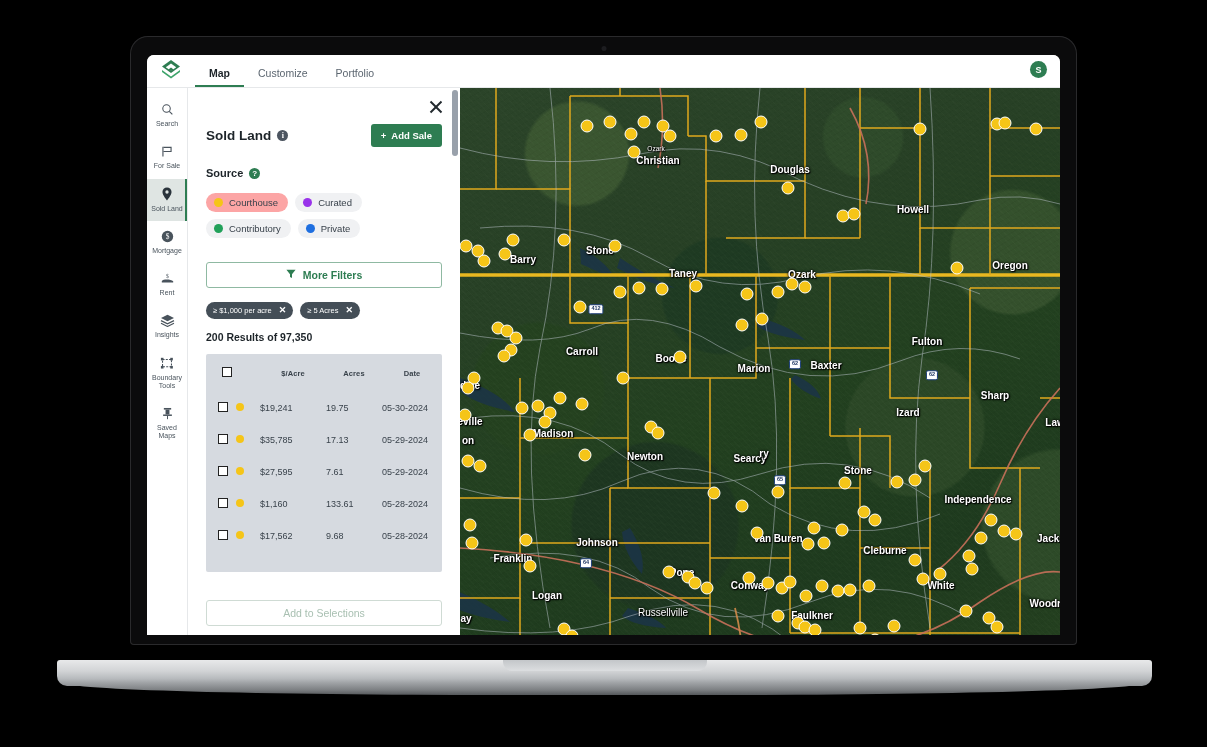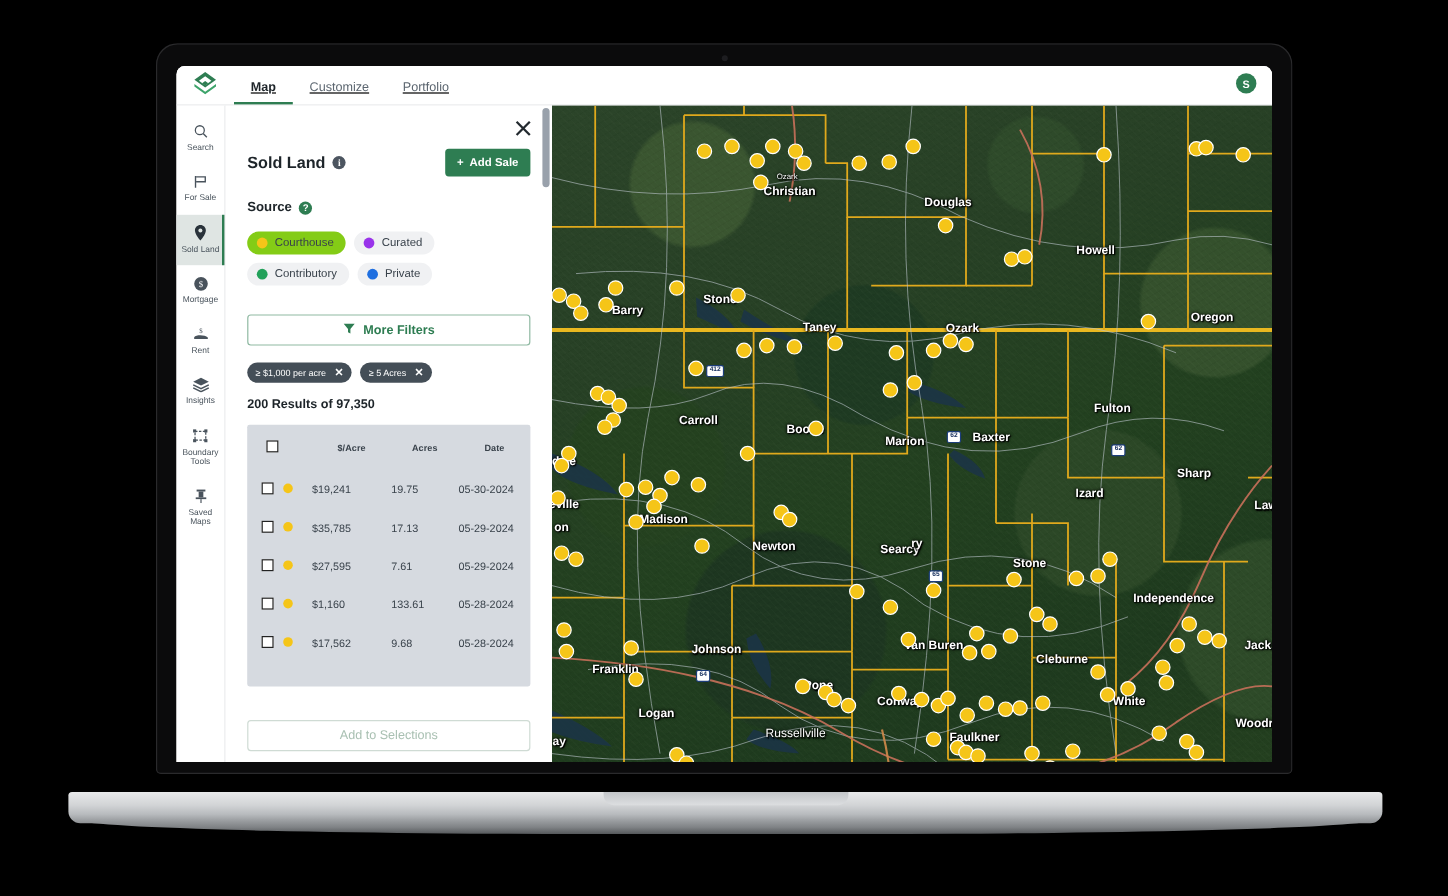--- a/index.html
+++ b/index.html
@@ -45,21 +45,21 @@
     position: absolute; left: 50%; top: 0; transform: translateX(-50%);
     width: 204px; height: 11px;
     background: linear-gradient(180deg,#c3c6c9,#dcdee0);
     border-radius: 0 0 9px 9px;
   }
 
   
   .topbar {
     position: absolute; left: 0; top: 0; width: 913px; height: 33px;
     background: #fff; border-bottom: 1px solid #e6e8ea;
-    display: flex; align-items: flex-end; text-decoration: underline;
+    display: flex; align-items: flex-end;
   }
   .logo-wrap {
     width: 48px; height: 33px; display: flex; align-items: center; justify-content: center;
     padding-bottom: 2px;
   }
   .tabs { display: flex; align-items: flex-end; height: 33px; }
   .tab {
     font-size: 10.5px; color: #5c6670; padding: 0 14px 7px 14px;
     border-bottom: 2px solid transparent; cursor: pointer; line-height: 1;
     white-space: nowrap;
@@ -116,21 +116,21 @@
   .help-dot {
     width: 11px; height: 11px; border-radius: 50%; background: #2e7d52; color: #fff;
     font-size: 8px; font-weight: bold; display: inline-flex; align-items: center; justify-content: center;
   }
   .chips { display: flex; flex-wrap: wrap; gap: 7px; margin-top: 14px; }
   .chip {
     display: inline-flex; align-items: center; gap: 6px;
     background: #f0f1f3; border-radius: 11px; padding: 4px 10px 4px 8px;
     font-size: 9.5px; color: #39424b; cursor: pointer; white-space: nowrap;
   }
-  .chip.sel { background: #84cc16; }
+  .chip.sel { background: #fca5a5; }
   .chip .swatch { width: 9px; height: 9px; border-radius: 50%; display: inline-block; }
 
   .more-filters {
     margin-top: 24px; width: 100%; height: 26px; border: 1px solid #8fb9a2;
     border-radius: 3px; background: #fff; color: #2e7d52;
     font-size: 10.5px; font-weight: bold; cursor: pointer;
     display: flex; align-items: center; justify-content: center; gap: 7px;
   }
 
   .pills { display: flex; gap: 7px; margin-top: 14px; flex-wrap: wrap; }

